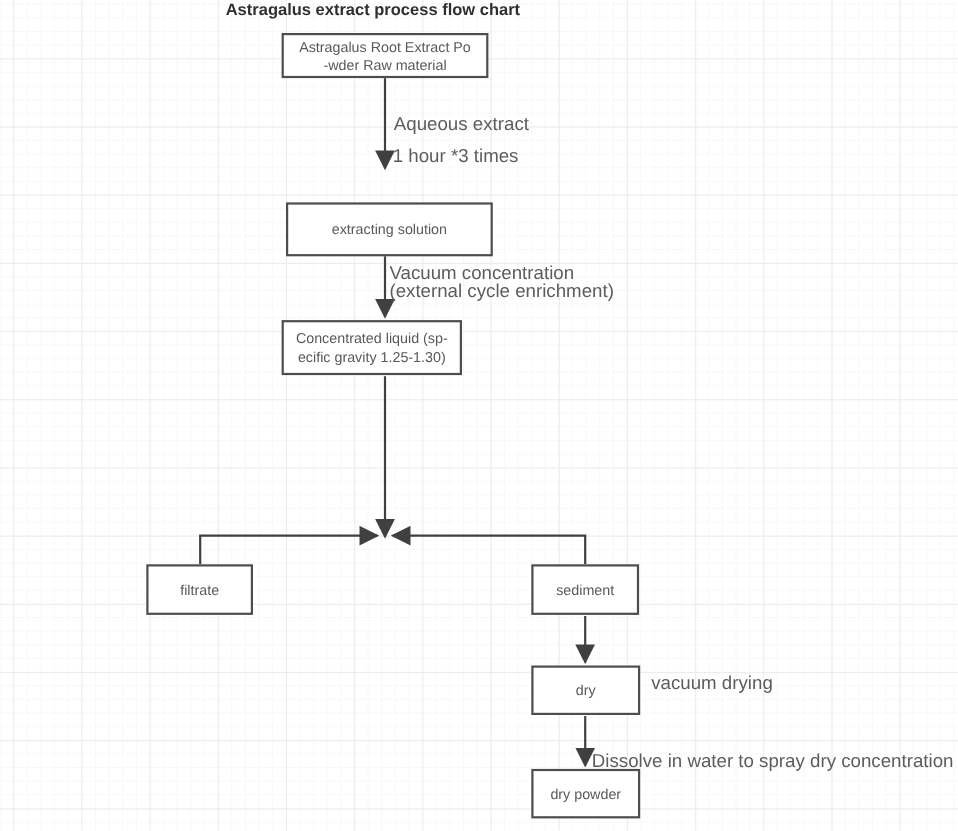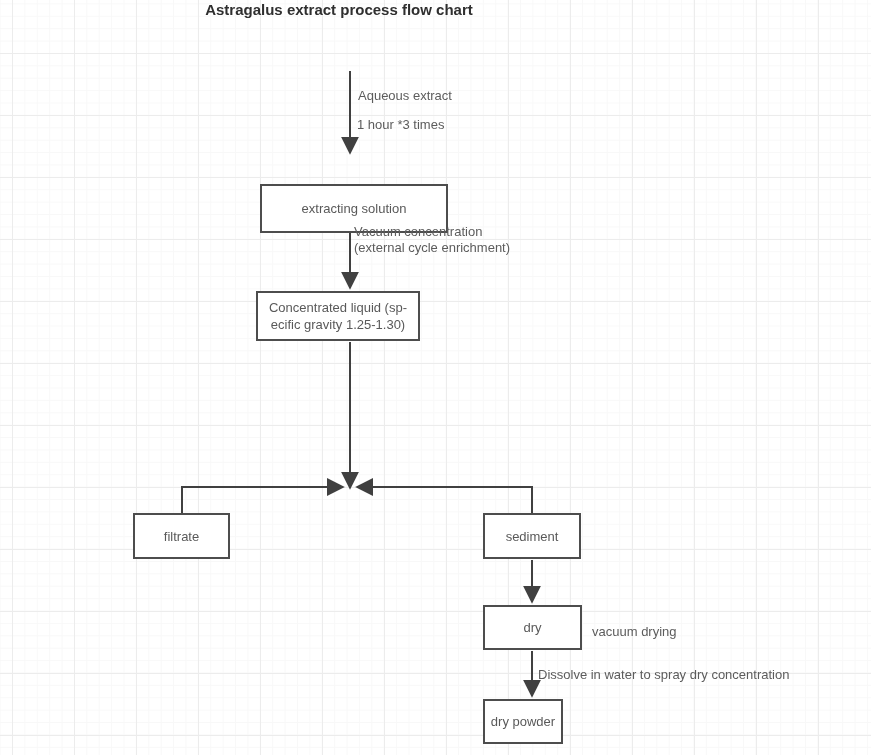--- a/index.html
+++ b/index.html
@@ -48,38 +48,39 @@
     line-height: 17px;
     display: flex;
     align-items: center;
     justify-content: center;
     text-align: center;
     white-space: pre-line;
   }
   .edge-label {
     position: absolute;
     color: #5c5c5c;
-    font-size: 13px;
+    font-size: 17px;
     line-height: 16px;
     white-space: pre-line;
+    margin-top: 17px;
   }
   
   .n-raw        { left: 256px; top: 30px;  width: 188px; height: 41px; }
   .n-extract    { left: 260px; top: 156px; width: 188px; height: 49px; margin-top: 28px; }
   .n-conc       { left: 256px; top: 291px; width: 164px; height: 50px; }
   .n-filtrate   { left: 133px; top: 513px; width: 97px;  height: 46px; }
   .n-sediment   { left: 483px; top: 513px; width: 98px;  height: 46px; }
   .n-dry        { left: 483px; top: 605px; width: 99px;  height: 45px; }
-  .n-drypowder  { left: 483px; top: 699px; width: 80px;  height: 45px; }
+  .n-drypowder  { left: 483px; top: 699px; width: 99px;  height: 45px; }
   
   .l-aqueous    { left: 358px; top: 88px; }
   .l-duration   { left: 357px; top: 117px; }
   .l-vacuum     { left: 354px; top: 224px; }
   .l-ethanol    { left: 354px; top: 373px; width: 268px; }
-  .l-vacdry     { left: 592px; top: 624px; }
+  .l-vacdry     { left: 592px; top: 596px; }
   .l-dissolve   { left: 538px; top: 667px; }
 </style>
 </head>
 <body>
 
 <div class="canvas">
 
   <div class="title">Astragalus extract process flow chart</div>
 
   <svg class="connectors" width="871" height="755" viewBox="0 0 871 755">
@@ -90,20 +91,22 @@
     </defs>
     <path d="M350 71 L350 153" fill="none" stroke="#404040" stroke-width="2" marker-end="url(#arrow)"></path>
     <path d="M350 206 L350 288" fill="none" stroke="#404040" stroke-width="2" marker-end="url(#arrow)"></path>
     <path d="M350 342 L350 488" fill="none" stroke="#404040" stroke-width="2" marker-end="url(#arrow)"></path>
     <path d="M182 513 L182 487 L343 487" fill="none" stroke="#404040" stroke-width="2" marker-end="url(#arrow)"></path>
     <path d="M532 513 L532 487 L357 487" fill="none" stroke="#404040" stroke-width="2" marker-end="url(#arrow)"></path>
     <path d="M532 560 L532 602" fill="none" stroke="#404040" stroke-width="2" marker-end="url(#arrow)"></path>
     <path d="M532 651 L532 696" fill="none" stroke="#404040" stroke-width="2" marker-end="url(#arrow)"></path>
   </svg>
 
+  <div class="node n-raw">Astragalus Root Extract Po
+-wder Raw material</div>
 
   <div class="node n-extract">extracting solution</div>
 
   <div class="node n-conc">Concentrated liquid (sp-
 ecific gravity 1.25-1.30)</div>
 
   <div class="node n-filtrate">filtrate</div>
 
   <div class="node n-sediment">sediment</div>
 

